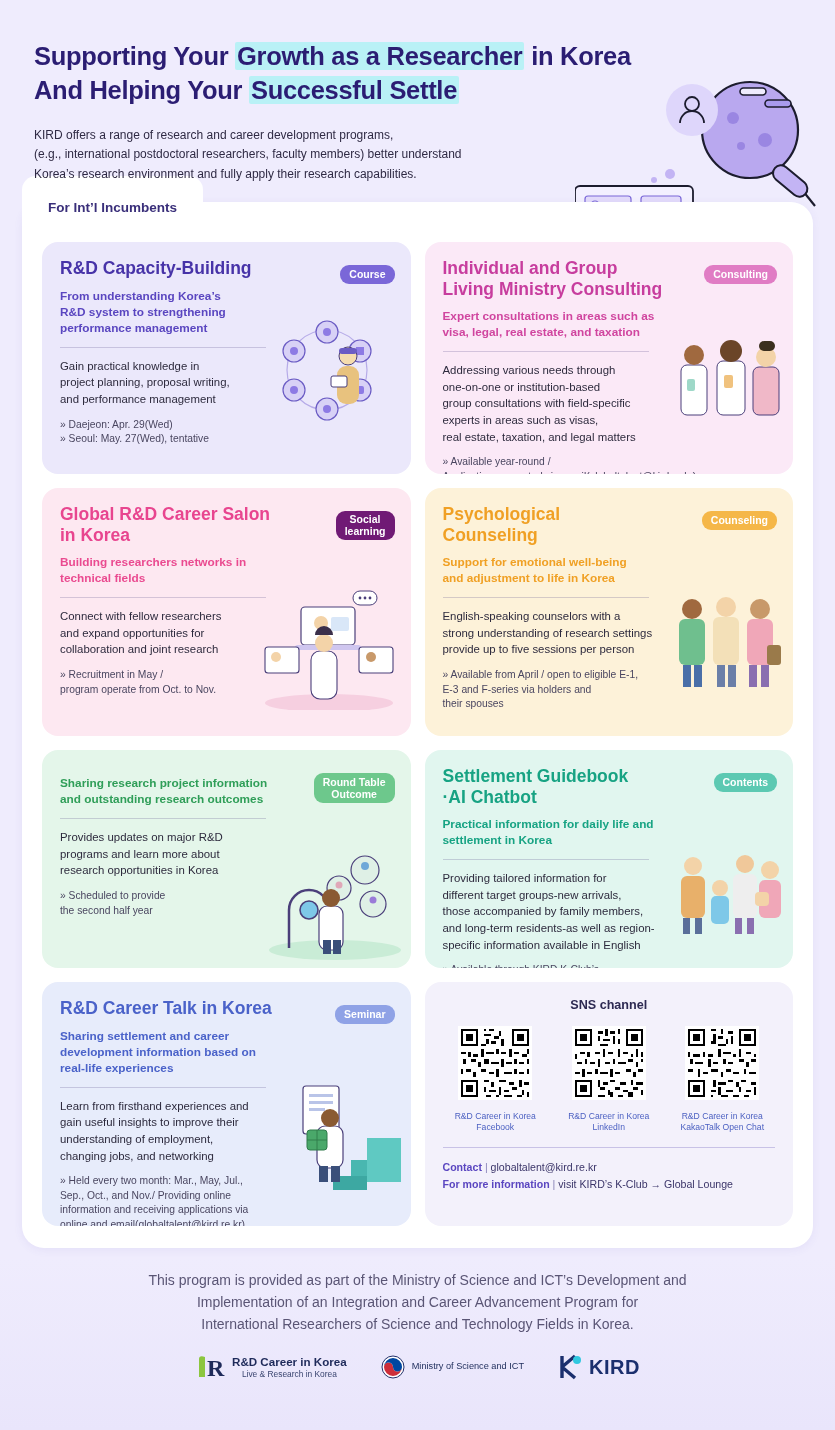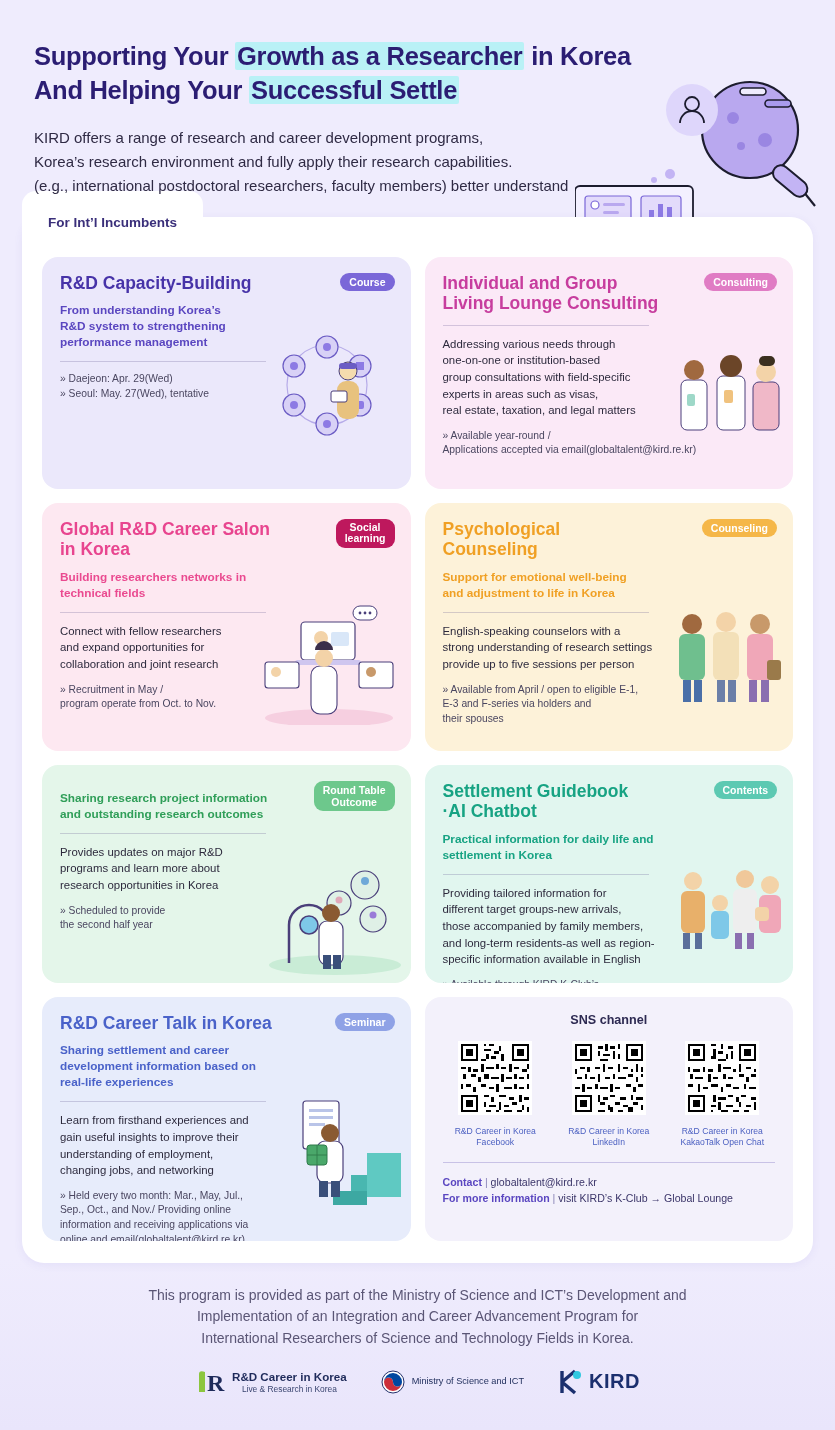--- a/index.html
+++ b/index.html
@@ -17,21 +17,21 @@
   }
 
   
   .header { padding: 40px 34px 0 34px; position: relative; z-index: 5; }
   .title {
     font-size: 25.5px; font-weight: bold; color: #2b1d73;
     line-height: 1.33; letter-spacing: -0.3px;
   }
   .hl { background: #b9f1f6; padding: 0 2px; border-radius: 2px; }
   .intro {
-    margin-top: 18px; font-size: 15px; color: #2f2a44;
+    margin-top: 18px; font-size: 12px; color: #2f2a44;
     line-height: 1.62; max-width: 600px;
   }
   .uline { border-bottom: 1.6px solid #7d6ef0; padding-bottom: 1px; }
 
   
   .deco { position: absolute; right: 0; top: 78px; width: 260px; height: 220px; z-index: 1; }
 
   
   .panel {
     position: relative; margin: 18px 22px 0 22px;
@@ -53,41 +53,41 @@
     position: relative; overflow: hidden;
   }
   .w-half { width: calc(50% - 7px); }
 
   .c-title { font-size: 17.5px; font-weight: bold; line-height: 1.17; padding-right: 60px; }
   .c-sub { font-size: 11.8px; font-weight: bold; line-height: 1.36; margin-top: 9px; }
   .c-rule { height: 1px; background: rgba(90,80,140,0.25); margin: 11px 0 10px 0; width: 62%; }
   .c-body { font-size: 11.4px; color: #2d2a3d; line-height: 1.46; }
   .c-note { font-size: 10.3px; color: #4a4660; line-height: 1.42; margin-top: 10px; }
   .badge {
-    position: absolute; top: 16px; right: 16px;
+    position: absolute; top: 23px; right: 16px;
     border-radius: 9px; padding: 3px 9px;
     font-size: 10.5px; font-weight: bold; color: #fff;
     text-align: center; line-height: 1.2;
   }
 
   
   .card-1 { background: #ebe8fb; }
   .card-1 .c-title { color: #4733a8; }
   .card-1 .c-sub { color: #5a46c0; }
   .card-1 .badge { background: #7a67d8; }
 
   .card-2 { background: #fbe9f7; }
   .card-2 .c-title { color: #c73d9e; }
   .card-2 .c-sub { color: #d0459f; }
   .card-2 .badge { background: #e07cc4; }
 
   .card-3 { background: #fde8f1; }
   .card-3 .c-title { color: #e8458f; }
   .card-3 .c-sub { color: #ea4a90; }
-  .card-3 .badge { background: #be185d; margin-left: 9px; }
+  .card-3 .badge { background: #701a75; margin-left: 9px; }
 
   .card-4 { background: #fdf2d9; }
   .card-4 .c-title { color: #f0a024; }
   .card-4 .c-sub { color: #f0a024; }
   .card-4 .badge { background: #f5b748; }
 
   .card-5 { background: #e4f6ea; }
   .card-5 .c-title { color: #2f9e58; }
   .card-5 .c-sub { color: #2f9e58; }
   .card-5 .badge { background: #6dc88c; }
@@ -166,37 +166,40 @@
     <circle cx="95" cy="96" r="5" fill="#c3b4f4"></circle>
   </svg>
 
   <div class="header">
     <div class="title">
       <div><span>Supporting Your </span><span class="hl">Growth as a Researcher</span><span> in Korea</span></div>
       <div><span>And Helping Your </span><span class="hl">Successful Settle</span></div>
     </div>
     <div class="intro">
       <div>KIRD offers a range of research and career development programs,</div>
+      <div>(e.g., international postdoctoral researchers, faculty members) better understand</div>
       <div>Korea’s research environment and fully apply their research capabilities.</div>
-      <div>(e.g., international postdoctoral researchers, faculty members) better understand</div>
     </div>
   </div>
 
   <div class="panel">
     <div class="tab">For Int’l Incumbents</div>
 
     <div class="grid">
 
       <div class="card card-1 w-half" style="height:232px;">
         <div class="badge">Course</div>
         <div class="c-title" style="white-space:pre-line">R&amp;D Capacity-Building</div>
         <div class="c-sub" style="white-space:pre-line">From understanding Korea’s
 R&amp;D system to strengthening
 performance management</div>
         <div class="c-rule"></div>
+        <div class="c-body" style="white-space:pre-line;max-width:215px">Gain practical knowledge in
+project planning,  proposal writing,
+and performance management</div>
         <div class="c-note" style="white-space:pre-line">» Daejeon: Apr. 29(Wed)
 » Seoul: May. 27(Wed), tentative</div>
         <svg class="illus" width="140" height="120" style="right:6px;bottom:36px">
           <circle cx="62" cy="52" r="40" fill="none" stroke="#b6abe8" stroke-width="1.2"></circle>
           <circle cx="62" cy="14" r="11" fill="#d8d1f6" stroke="#6b5cc4" stroke-width="1.2"></circle>
           <circle cx="95" cy="33" r="11" fill="#d8d1f6" stroke="#6b5cc4" stroke-width="1.2"></circle>
           <circle cx="95" cy="72" r="11" fill="#d8d1f6" stroke="#6b5cc4" stroke-width="1.2"></circle>
           <circle cx="62" cy="91" r="11" fill="#d8d1f6" stroke="#6b5cc4" stroke-width="1.2"></circle>
           <circle cx="29" cy="72" r="11" fill="#d8d1f6" stroke="#6b5cc4" stroke-width="1.2"></circle>
           <circle cx="29" cy="33" r="11" fill="#d8d1f6" stroke="#6b5cc4" stroke-width="1.2"></circle>
@@ -209,21 +212,23 @@
           <rect x="72" y="48" width="22" height="38" rx="9" fill="#e8c27e"></rect>
           <circle cx="83" cy="38" r="9" fill="#f5dcae" stroke="#4a3f7a" stroke-width="1"></circle>
           <rect x="74" y="30" width="18" height="6" rx="3" fill="#6b5cc4"></rect>
           <rect x="66" y="58" width="16" height="11" rx="2" fill="#fff" stroke="#4a3f7a" stroke-width="1"></rect>
         </svg>
       </div>
 
       <div class="card card-2 w-half" style="height:232px;">
         <div class="badge">Consulting</div>
         <div class="c-title" style="white-space:pre-line">Individual and Group
-Living Lounge Consulting</div>
+Living Ministry Consulting</div>
+        <div class="c-sub" style="white-space:pre-line">Expert consultations in areas such as
+visa, legal, real estate, and taxation</div>
         <div class="c-rule"></div>
         <div class="c-body" style="white-space:pre-line;max-width:230px">Addressing various needs through
 one-on-one or institution-based
 group consultations with field-specific
 experts in areas such as visas,
 real estate, taxation, and legal matters</div>
         <div class="c-note" style="white-space:pre-line">» Available year-round /
    Applications accepted via email(globaltalent@kird.re.kr)</div>
         <svg class="illus" width="110" height="105" style="right:8px;bottom:42px">
           <rect x="6" y="38" width="26" height="50" rx="6" fill="#fff" stroke="#4a3f7a" stroke-width="1"></rect>

